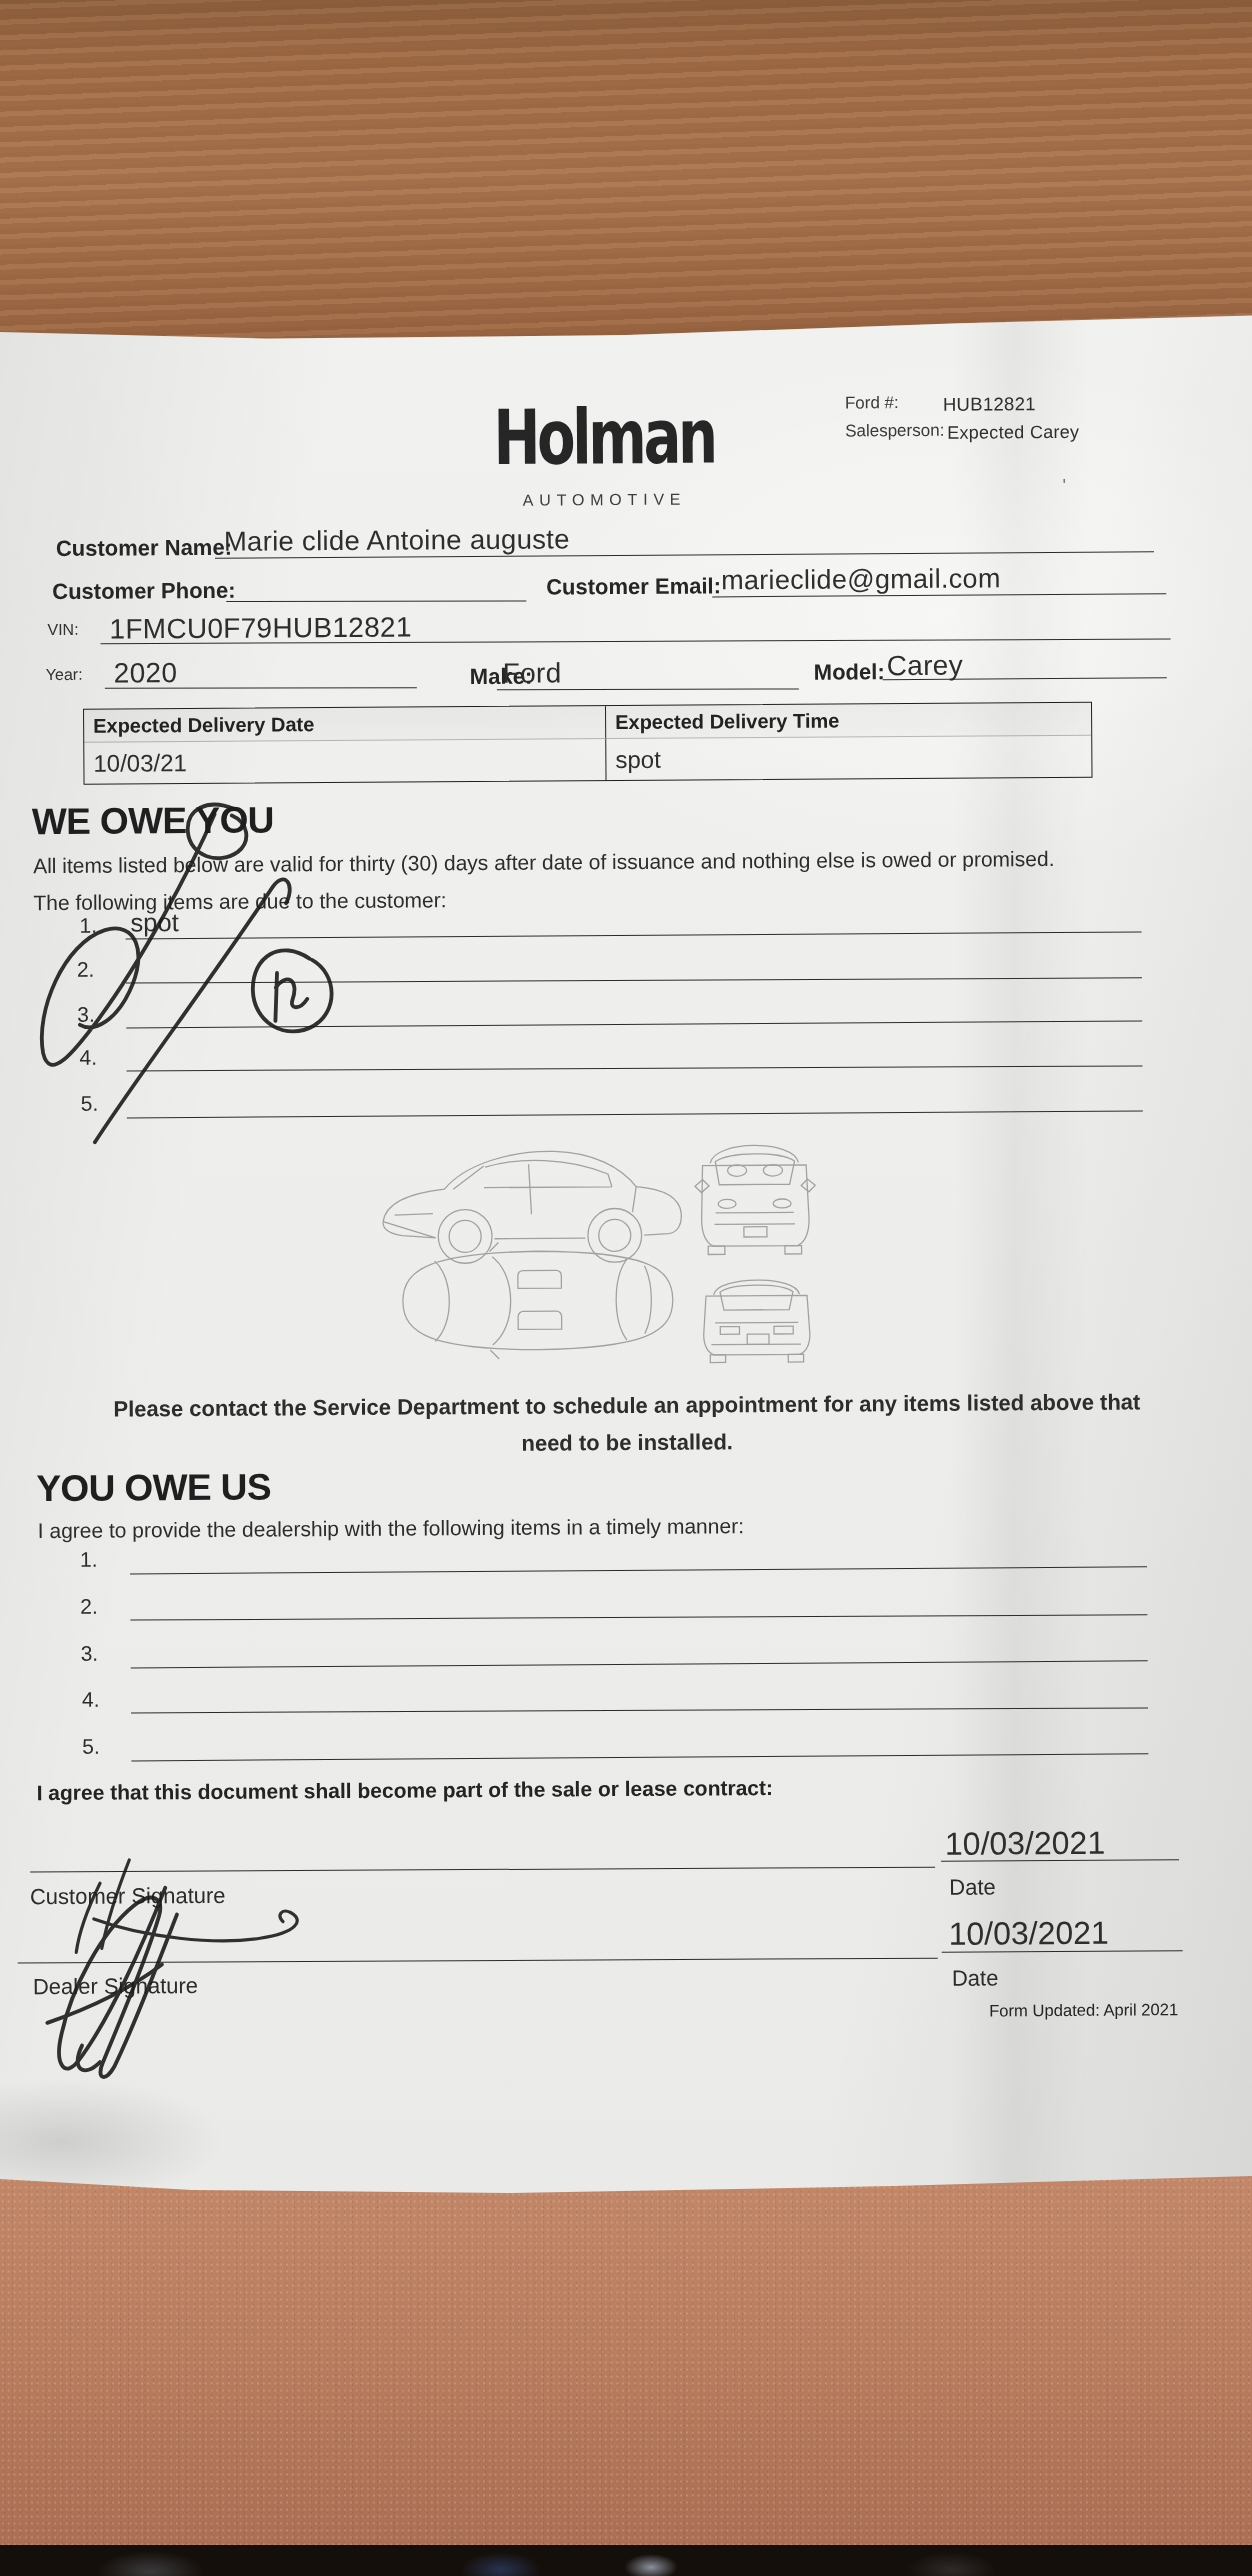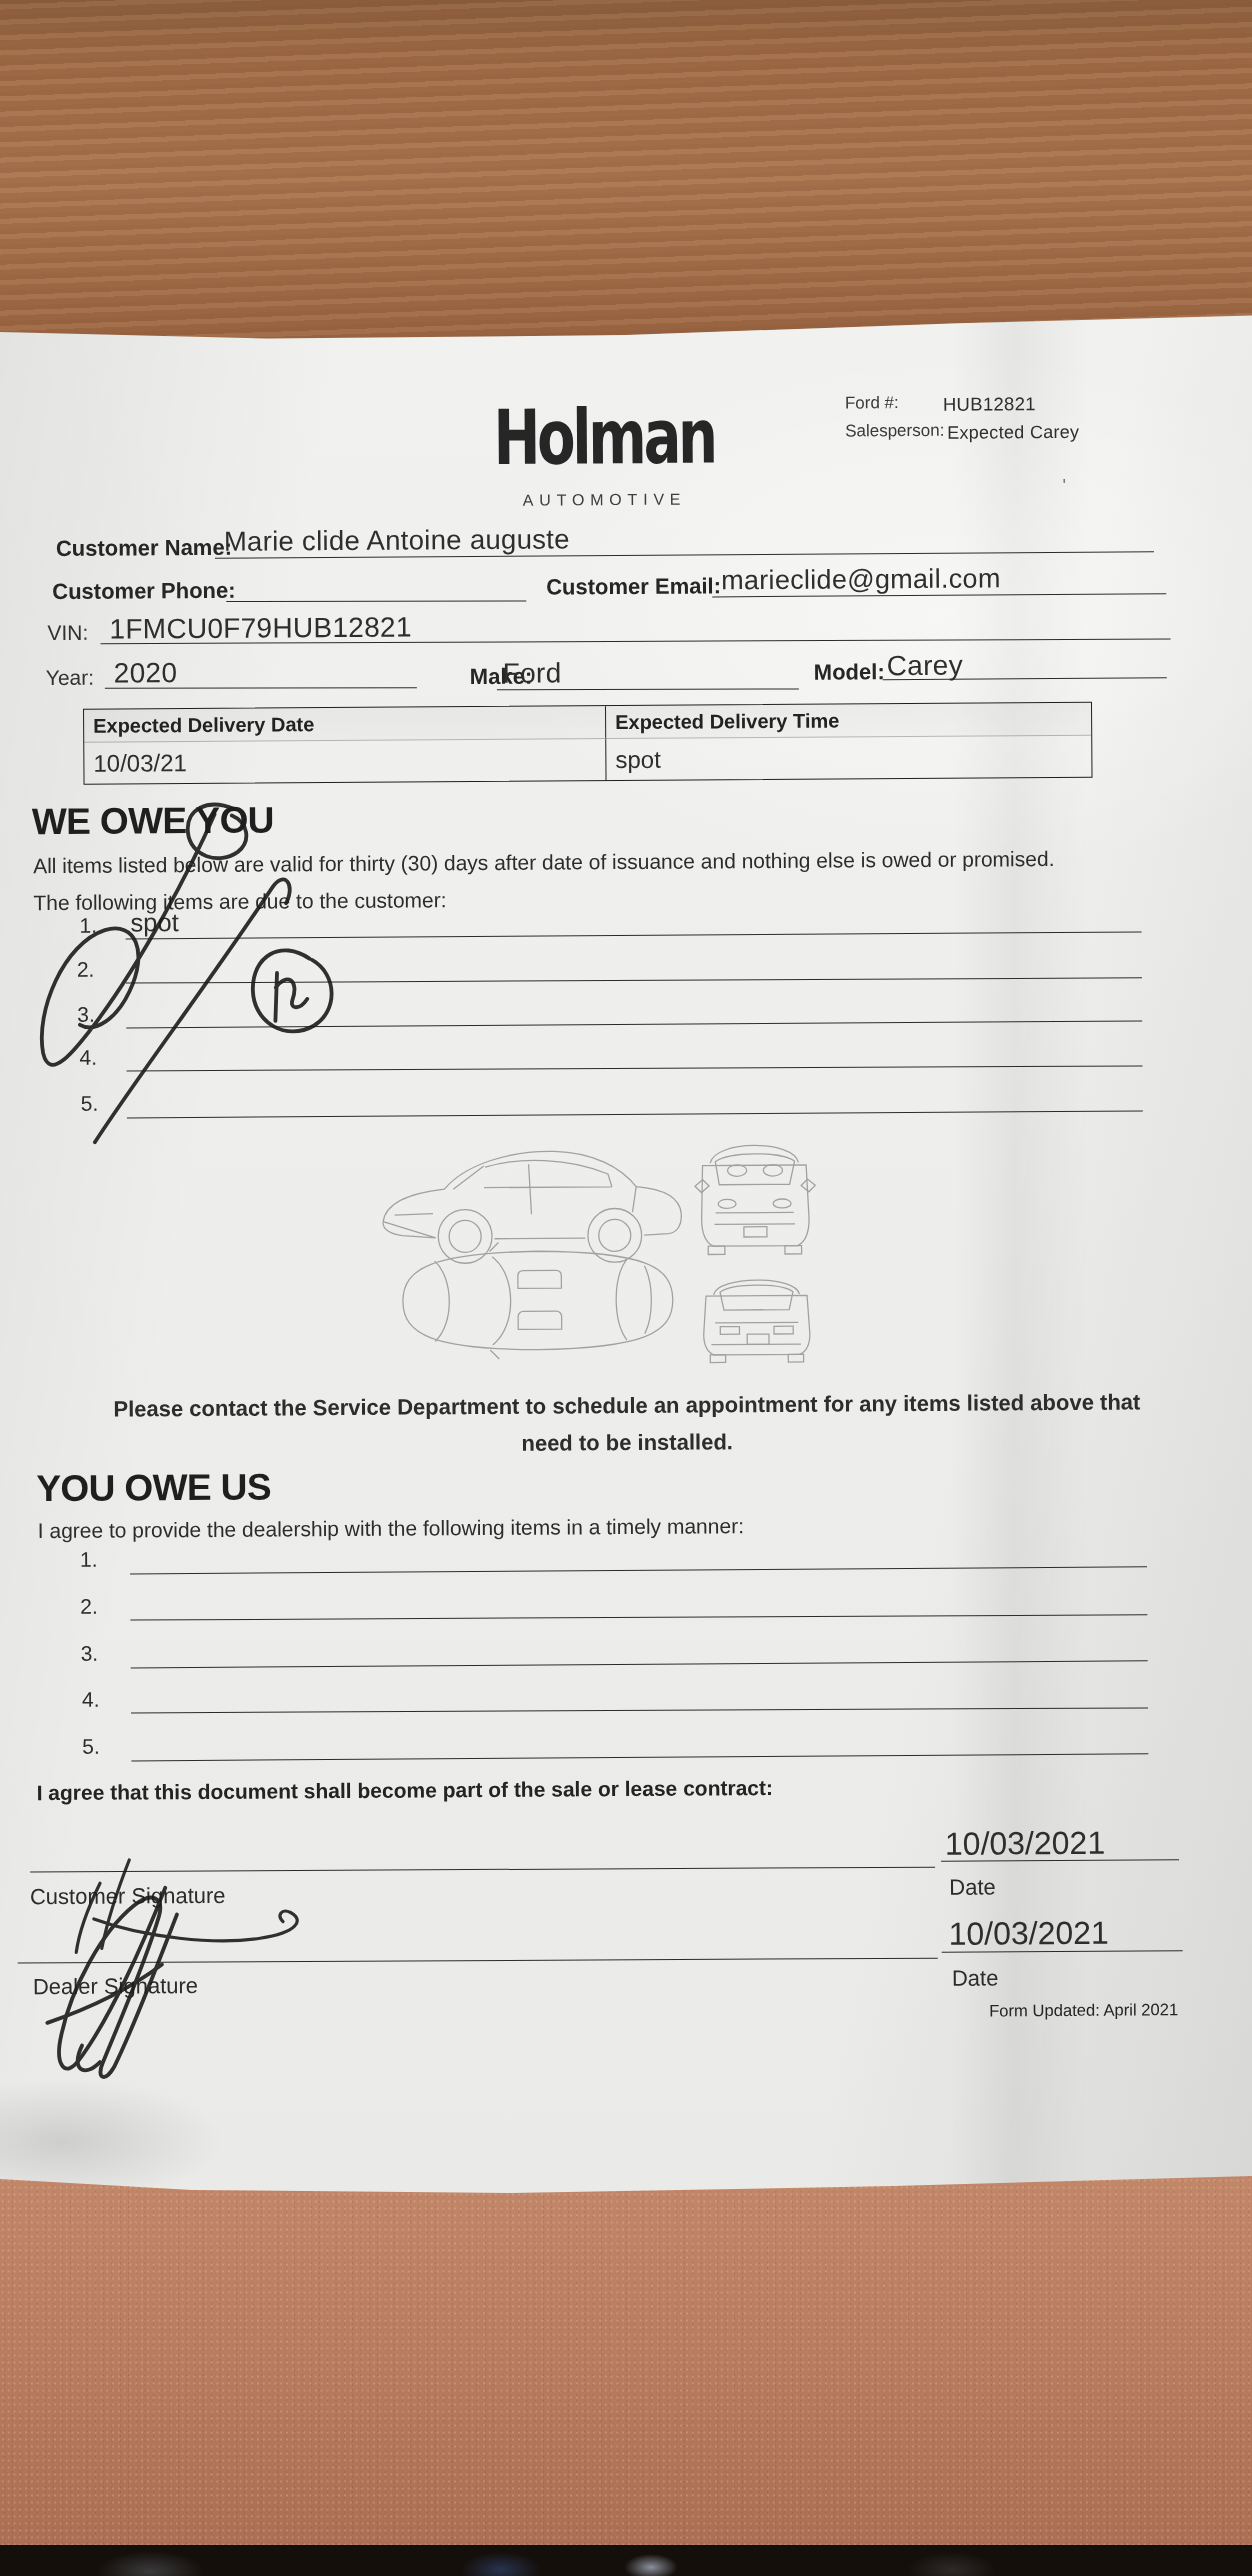--- a/index.html
+++ b/index.html
@@ -27,21 +27,21 @@
       radial-gradient(767px 447px at 75% 16%, rgba(255,255,255,.45), transparent 60%),
       radial-gradient(230px 89px at 5% 97%, rgba(0,0,0,.12), transparent 70%),
       linear-gradient(90deg, transparent 76%, rgba(0,0,0,.05) 81%, transparent 87%),
       linear-gradient(100deg, rgba(0,0,0,.06), transparent 22%, transparent 72%, rgba(0,0,0,.08)),
       linear-gradient(#f1f1ef,#eaeae8);
     clip-path:polygon(0 19px,268px 25.6px,626px 22px,958px 10.2px,1252px 2.6px,1252px 1863px,894px 1873px,511px 1880px,192px 1877px,0 1866px);
     box-shadow:0 7.7px 16.6px rgba(0,0,0,.3);}
   .content{position:absolute;left:0;top:0;width:1252px;height:2576px;transform:rotate(-0.4deg);transform-origin:626px 1278px;color:#2d2d2d;}
   .abs{position:absolute;white-space:nowrap;}
   .lbl{font-weight:700;font-size:22px;color:#262626;}
-  .lbl-reg{font-weight:400;font-size:21px;color:#323232;}
+  .lbl-reg{font-weight:400;font-size:16px;color:#323232;}
   .val{font-weight:400;font-size:27.5px;color:#2e2e2e;letter-spacing:0.3px;}
   .uline{position:absolute;height:0;border-bottom:1.9px solid #2b2b2b;}
   .num{position:absolute;font-size:21px;color:#2c2c2c;}
   .heading{font-weight:700;font-size:37px;letter-spacing:-0.6px;color:#1f1f1f;}
   .body-text{font-size:21px;color:#2c2c2c;}
   .logo-word{font-family:"DejaVu Sans",sans-serif;font-weight:700;font-size:56px;letter-spacing:-3.2px;color:#262626;transform:scaleY(1.35);transform-origin:top center;text-align:center;width:230px;}
   .logo-sub{font-size:16px;letter-spacing:5.8px;color:#3d3d3d;font-weight:400;text-align:center;width:230px;}
   .stock-lbl{font-size:17px;color:#3a3a3a;}
   .stock-val{font-size:18.5px;color:#2e2e2e;letter-spacing:0.3px;}
   .owe-table{position:absolute;left:87px;top:705px;width:1007px;height:74px;border:1.9px solid #1f1f1f;display:grid;grid-template-columns:522px 1fr;grid-template-rows:33px 1fr;}

